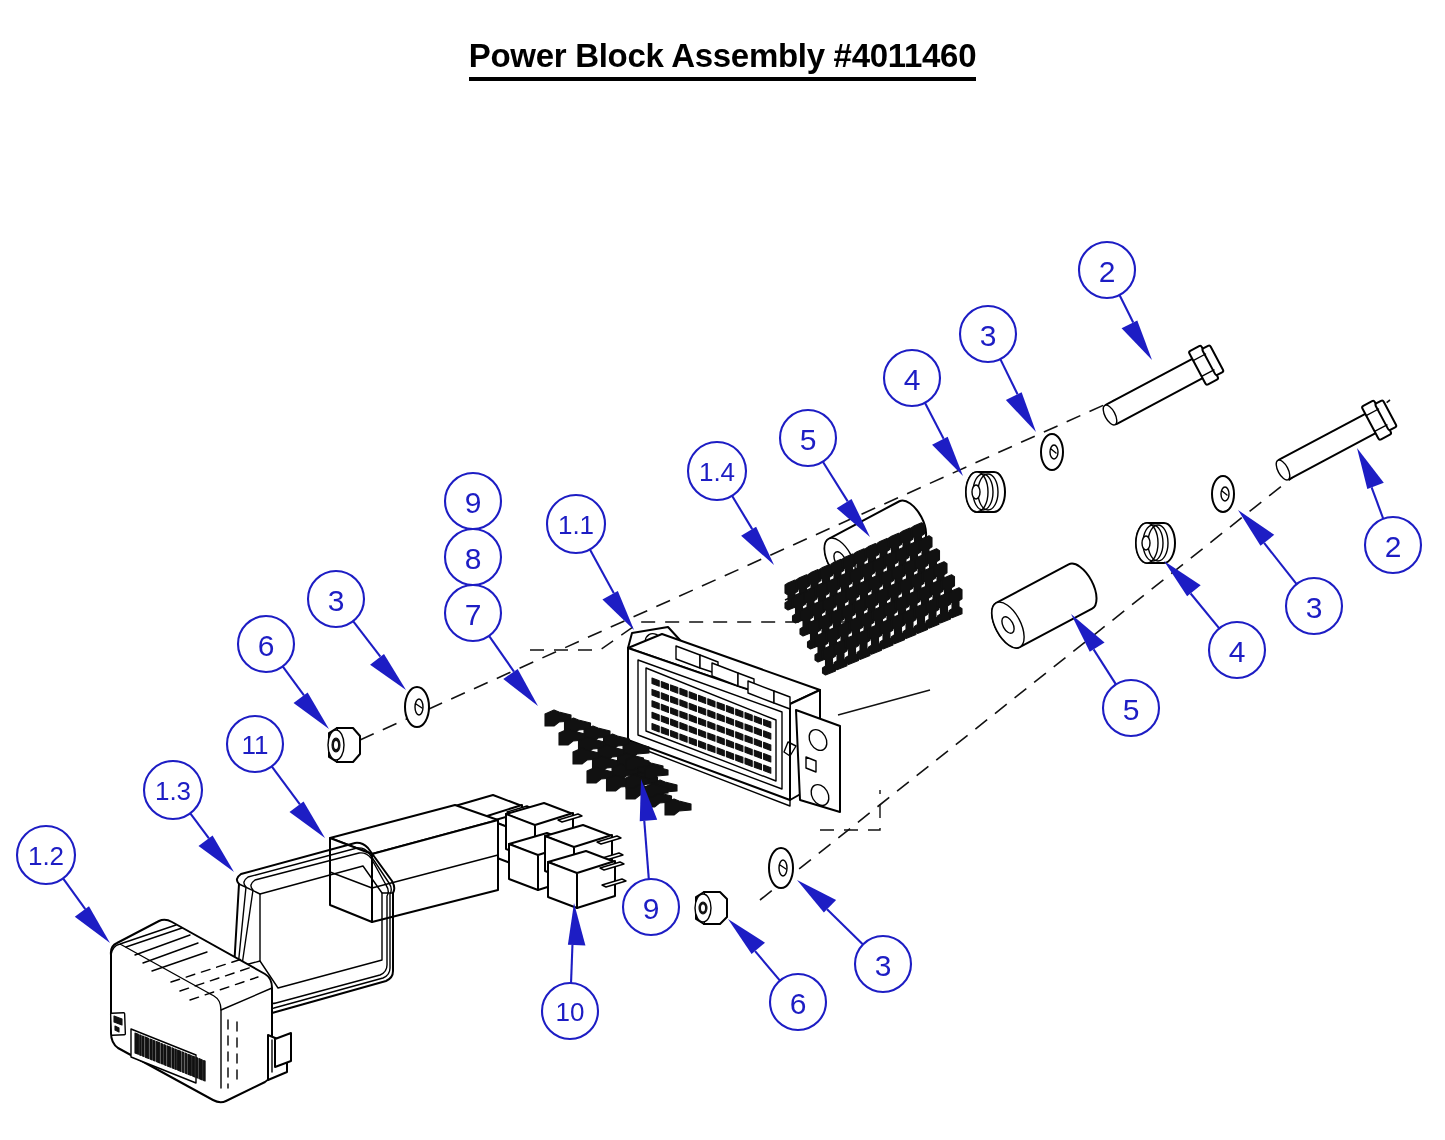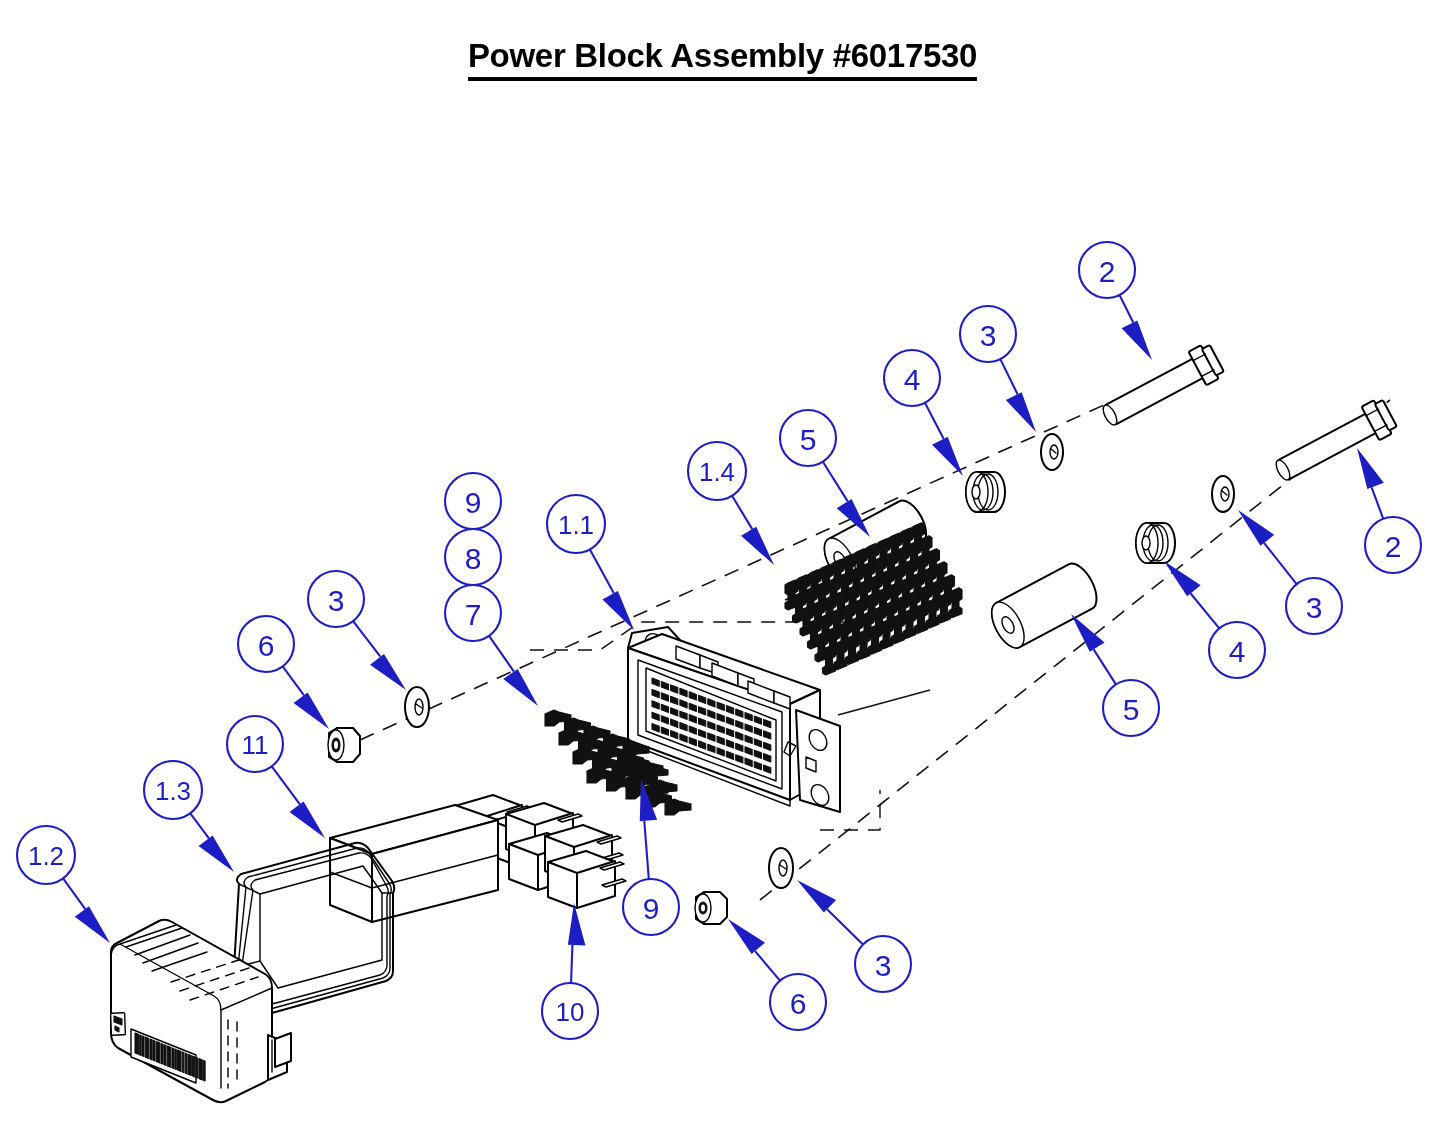--- a/index.html
+++ b/index.html
@@ -124,21 +124,21 @@
     fill: #1d1dc4;
     stroke: none;
   }
 </style>
 </head>
 <body>
 
 <div id="sheet">
 
   <div id="title-block">
-    <span id="title-text">Power Block Assembly #6017530</span>
+    <span id="title-text">Power Block Assembly #4011460</span>
   </div>
 
   <svg id="drawing" viewBox="0 0 1445 1140">
 
     <g>
       <path class="center-dash" d="M 360 740 L 1215 355"></path>
       <path class="center-dash" d="M 760 900 L 1390 400"></path>
       <path class="thin-dash" d="M 530 650 L 600 650 L 640 622 L 870 622"></path>
       <path class="thin-dash" d="M 820 830 L 880 830 L 880 790"></path>
       <path class="guide-line" d="M 785 600 L 830 580"></path>

